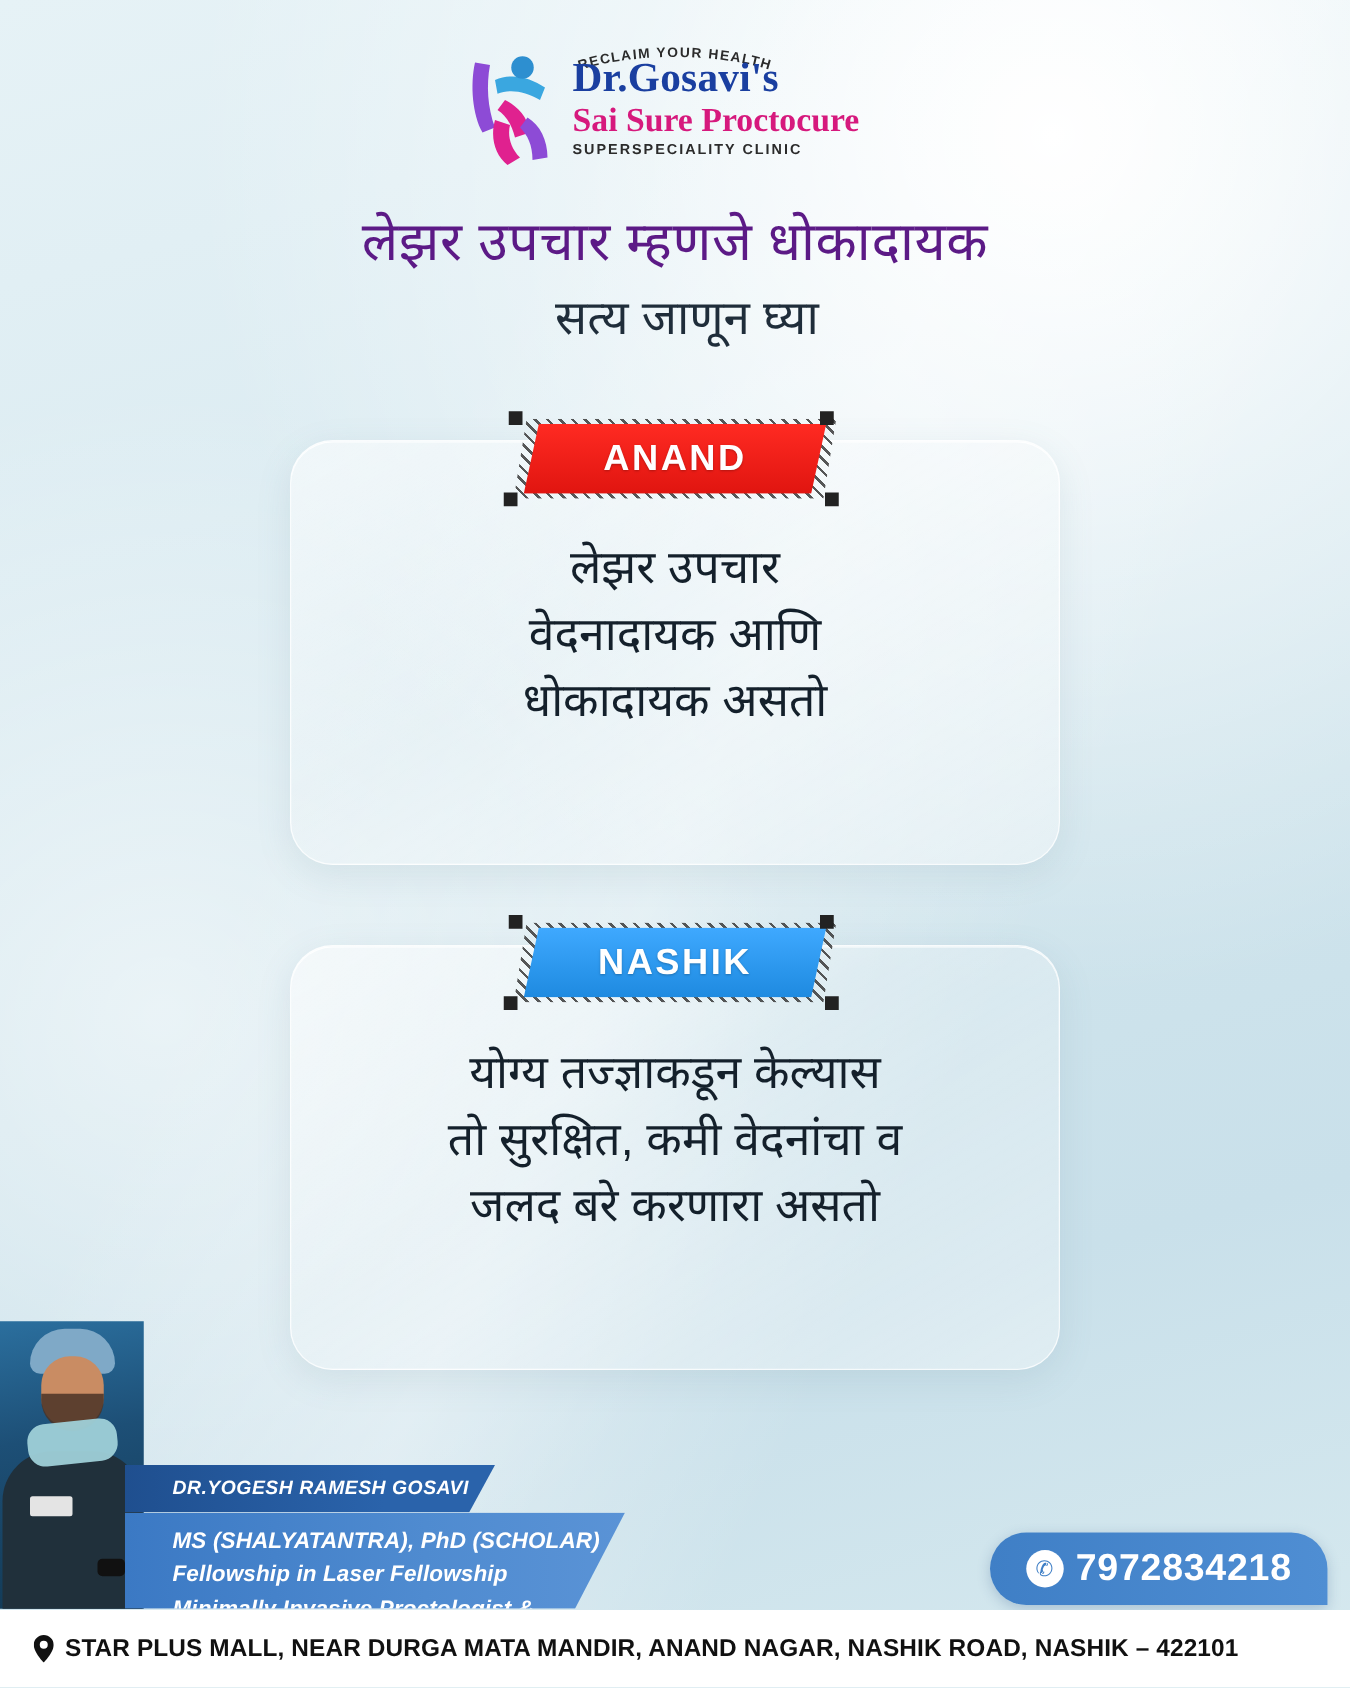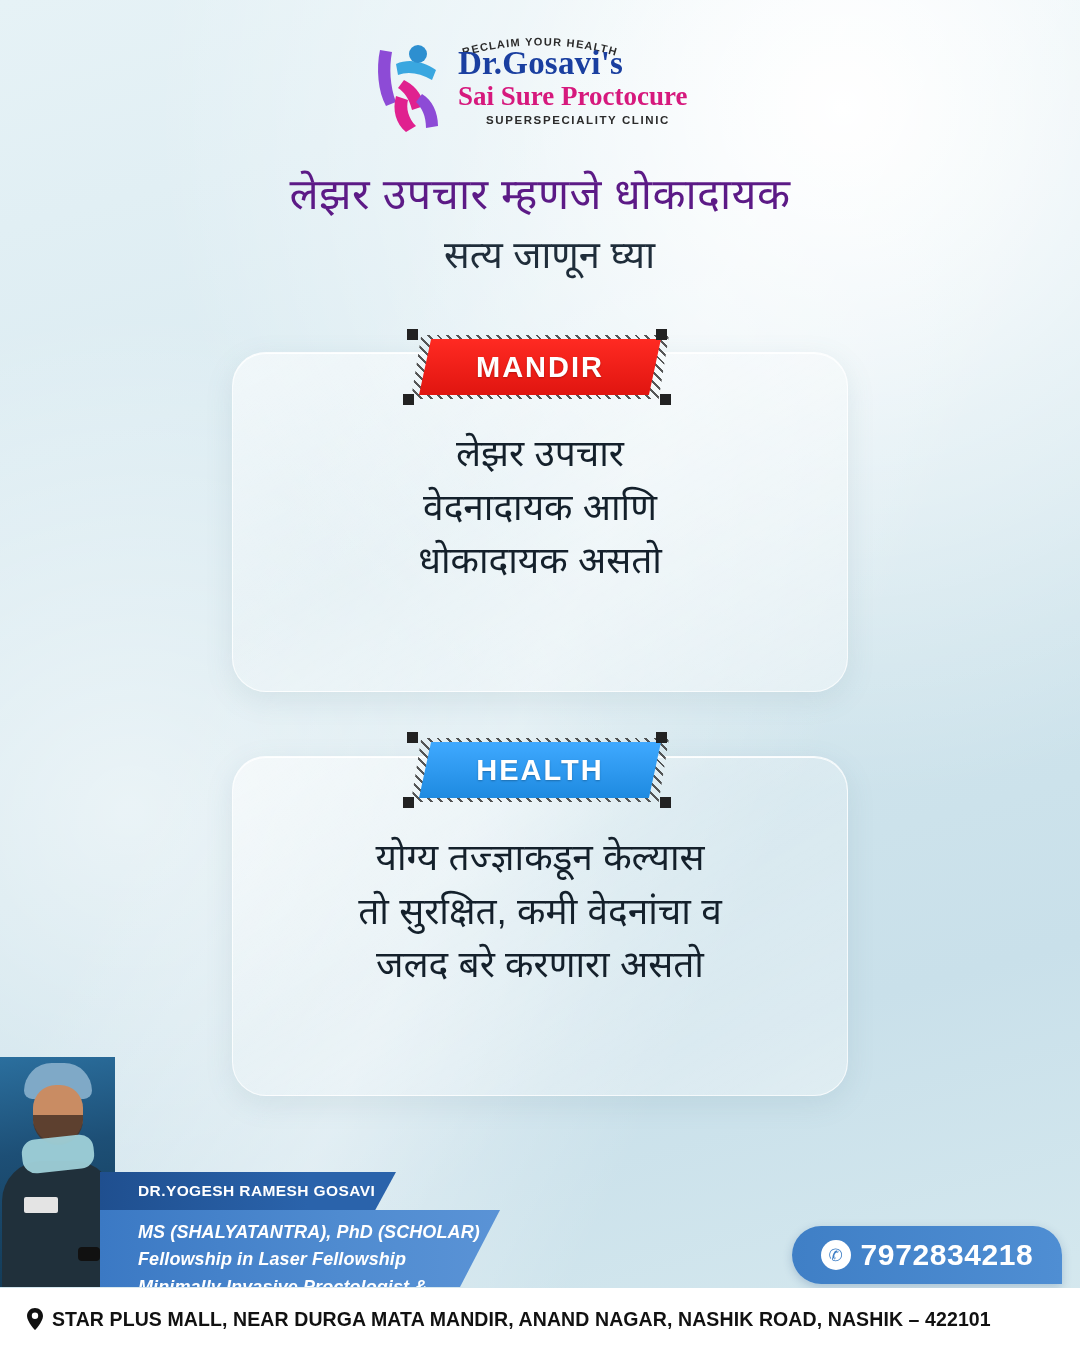--- a/index.html
+++ b/index.html
@@ -94,21 +94,20 @@
     font-family: "Liberation Serif", serif;
     line-height: 1.1;
     margin-top: 1px;
   }
   .logo-tag {
     font-size: 11.5px;
     font-weight: 700;
     color: #2b2b2b;
     letter-spacing: 1.6px;
     margin-top: 3px;
-    margin-left: 28px;
   }
 
   
   .headline {
     position: absolute;
     top: 168px;
     width: 100%;
     text-align: center;
   }
   .headline-main {
@@ -245,20 +244,21 @@
     position: absolute;
     left: 100px;
     bottom: 140px;
     width: 296px;
     height: 38px;
     background: linear-gradient(90deg, #1f4f8f 0%, #2a63ab 70%, #2a63ab 100%);
     clip-path: polygon(0 0, 100% 0, 93% 100%, 0 100%);
     display: flex;
     align-items: center;
     padding-left: 38px;
+    font-style: italic;
   }
   .name-bar span {
     color: #fff;
     font-size: 15.5px;
     font-weight: 700;
     letter-spacing: 0.4px;
   }
 
   .cred-bar {
     position: absolute;
@@ -379,36 +379,36 @@
 वेदनादायक आणि
 धोकादायक असतो</div>
   </div>
   <div class="banner banner-myths">
     <div class="banner-hatch"></div>
     <div class="banner-fill fill-red"></div>
     <div class="corner c-tl"></div>
     <div class="corner c-tr"></div>
     <div class="corner c-bl"></div>
     <div class="corner c-br"></div>
-    <div class="banner-label">MANDIR</div>
+    <div class="banner-label">ANAND</div>
   </div>
 
   <div class="card card-facts">
     <div class="card-body" style="white-space:pre-line;">योग्य तज्ज्ञाकडून केल्यास
 तो सुरक्षित, कमी वेदनांचा व
 जलद बरे करणारा असतो</div>
   </div>
   <div class="banner banner-facts">
     <div class="banner-hatch"></div>
     <div class="banner-fill fill-blue"></div>
     <div class="corner c-tl"></div>
     <div class="corner c-tr"></div>
     <div class="corner c-bl"></div>
     <div class="corner c-br"></div>
-    <div class="banner-label">HEALTH</div>
+    <div class="banner-label">NASHIK</div>
   </div>
 
   <div class="doctor-photo">
     <div class="dp-cap"></div>
     <div class="dp-face"></div>
     <div class="dp-beard"></div>
     <div class="dp-body"></div>
     <div class="dp-mask"></div>
     <div class="dp-badge"></div>
     <div class="dp-watch"></div>

